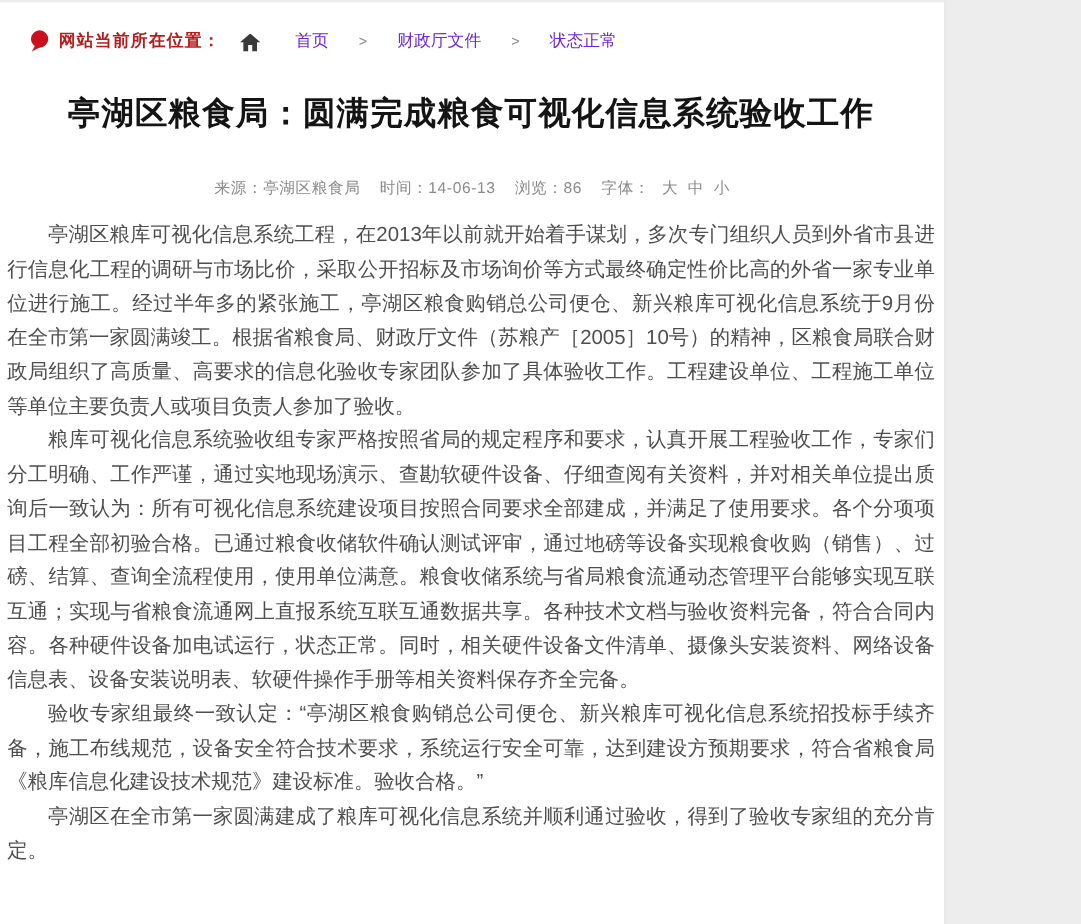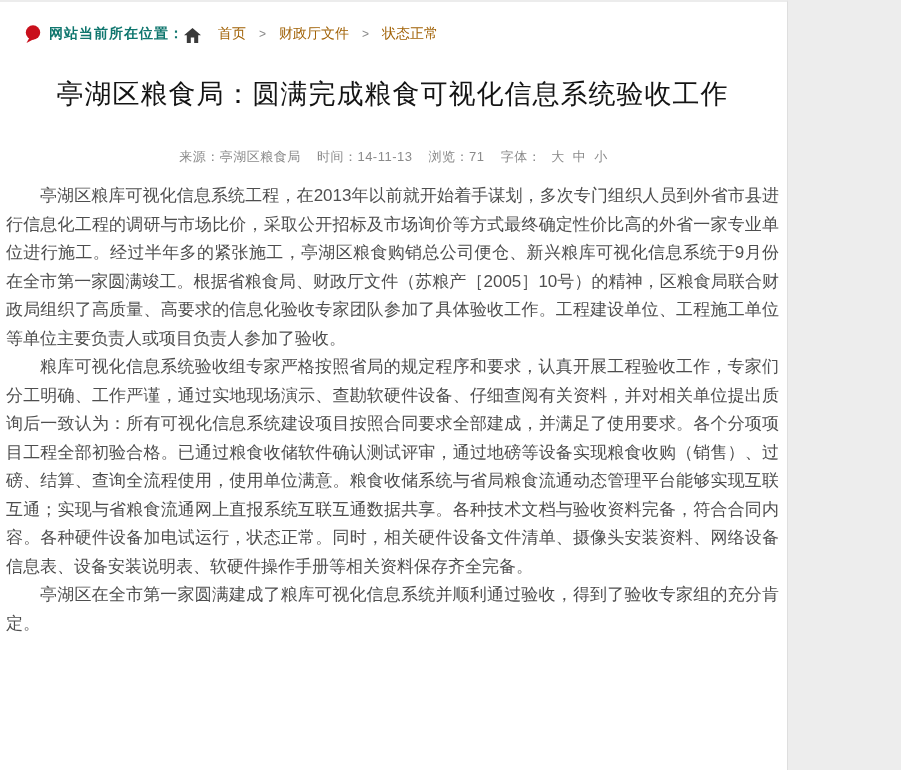--- a/index.html
+++ b/index.html
@@ -20,32 +20,33 @@
   .breadcrumb {
     display: flex;
     align-items: center;
     padding: 20px 0 0 18px;
     font-size: 14px;
     color: #333;
     height: 44px;
   }
   .pin-icon { display: inline-flex; margin-right: 8px; }
   .crumb-label {
-    color: #0f766e;
+    color: #b91c1c;
     font-weight: bold;
     letter-spacing: 1px;
+    margin-right: 16px;
   }
   .home-icon { display: inline-flex; margin-right: 10px; position: relative; top: 1px; cursor: pointer; }
-  .crumb-link { color: #a16207; margin: 0 7px; text-decoration: none; cursor: pointer; font-family: Liberation Mono, monospace; }
+  .crumb-link { color: #6d28d9; margin: 0 19px; text-decoration: none; cursor: pointer; font-family: Liberation Mono, monospace; }
   .crumb-sep { color: #8a8a8a; margin: 0 6px; font-size: 12px; }
   
   .title {
     text-align: center;
     font-size: 27px;
-    font-weight: normal;
+    font-weight: bold;
     color: #141414;
     margin-top: 30px;
     letter-spacing: 1px;
   }
   .meta {
     text-align: center;
     color: #8a8a8a;
     font-size: 13px;
     margin-top: 36px;
     letter-spacing: 0.5px;
@@ -83,24 +84,25 @@
     <span class="crumb-sep">&gt;</span>
     <a class="crumb-link">财政厅文件</a>
     <span class="crumb-sep">&gt;</span>
     <a class="crumb-link">状态正常</a>
   </div>
 
   <h1 class="title">亭湖区粮食局：圆满完成粮食可视化信息系统验收工作</h1>
 
   <div class="meta">
     <span class="m-item">来源：亭湖区粮食局</span>
-    <span class="m-item">时间：14-11-13</span>
-    <span class="m-item">浏览：71</span>
+    <span class="m-item">时间：14-06-13</span>
+    <span class="m-item">浏览：86</span>
     <span class="m-item">字体：</span><span class="font-opt">大</span><span class="font-opt">中</span><span class="font-opt">小</span>
   </div>
 
   <div class="article">
     <p>亭湖区粮库可视化信息系统工程，在2013年以前就开始着手谋划，多次专门组织人员到外省市县进行信息化工程的调研与市场比价，采取公开招标及市场询价等方式最终确定性价比高的外省一家专业单位进行施工。经过半年多的紧张施工，亭湖区粮食购销总公司便仓、新兴粮库可视化信息系统于9月份在全市第一家圆满竣工。根据省粮食局、财政厅文件（苏粮产［2005］10号）的精神，区粮食局联合财政局组织了高质量、高要求的信息化验收专家团队参加了具体验收工作。工程建设单位、工程施工单位等单位主要负责人或项目负责人参加了验收。</p>
     <p>粮库可视化信息系统验收组专家严格按照省局的规定程序和要求，认真开展工程验收工作，专家们分工明确、工作严谨，通过实地现场演示、查勘软硬件设备、仔细查阅有关资料，并对相关单位提出质询后一致认为：所有可视化信息系统建设项目按照合同要求全部建成，并满足了使用要求。各个分项项目工程全部初验合格。已通过粮食收储软件确认测试评审，通过地磅等设备实现粮食收购（销售）、过磅、结算、查询全流程使用，使用单位满意。粮食收储系统与省局粮食流通动态管理平台能够实现互联互通；实现与省粮食流通网上直报系统互联互通数据共享。各种技术文档与验收资料完备，符合合同内容。各种硬件设备加电试运行，状态正常。同时，相关硬件设备文件清单、摄像头安装资料、网络设备信息表、设备安装说明表、软硬件操作手册等相关资料保存齐全完备。</p>
+    <p>验收专家组最终一致认定：“亭湖区粮食购销总公司便仓、新兴粮库可视化信息系统招投标手续齐备，施工布线规范，设备安全符合技术要求，系统运行安全可靠，达到建设方预期要求，符合省粮食局《粮库信息化建设技术规范》建设标准。验收合格。”</p>
     <p>亭湖区在全市第一家圆满建成了粮库可视化信息系统并顺利通过验收，得到了验收专家组的充分肯定。</p>
   </div>
 
 </div>
 
 </body></html>

